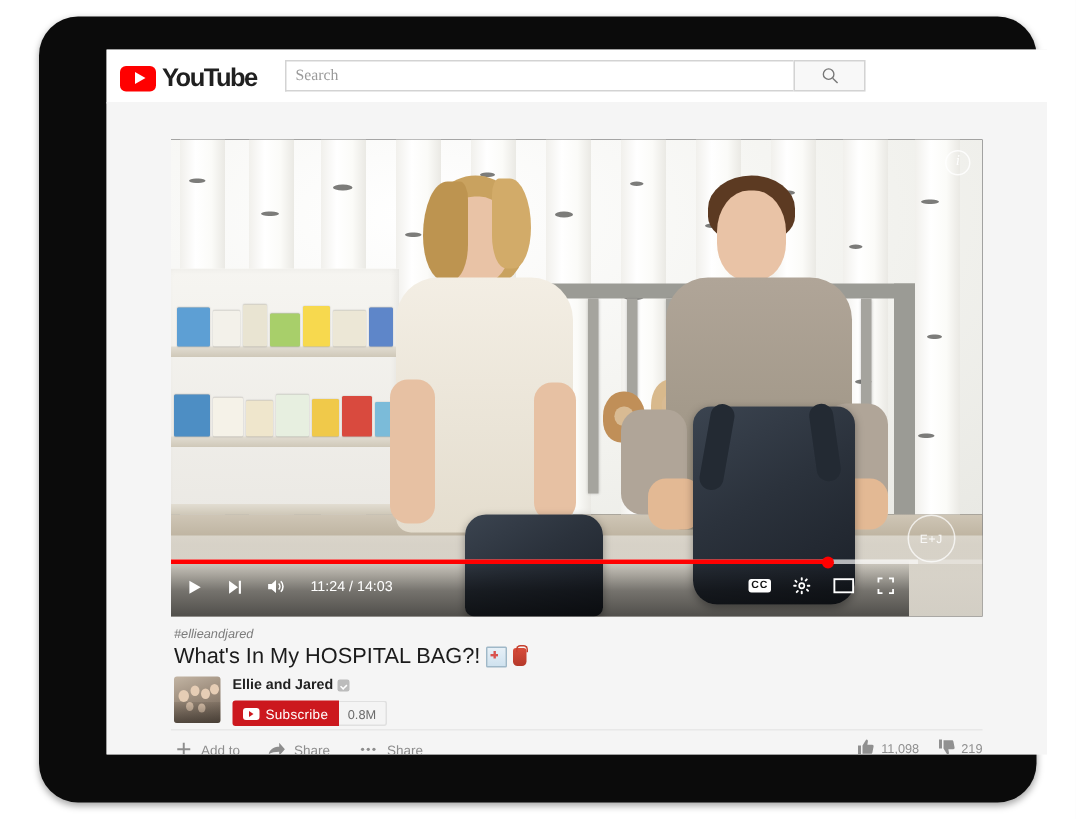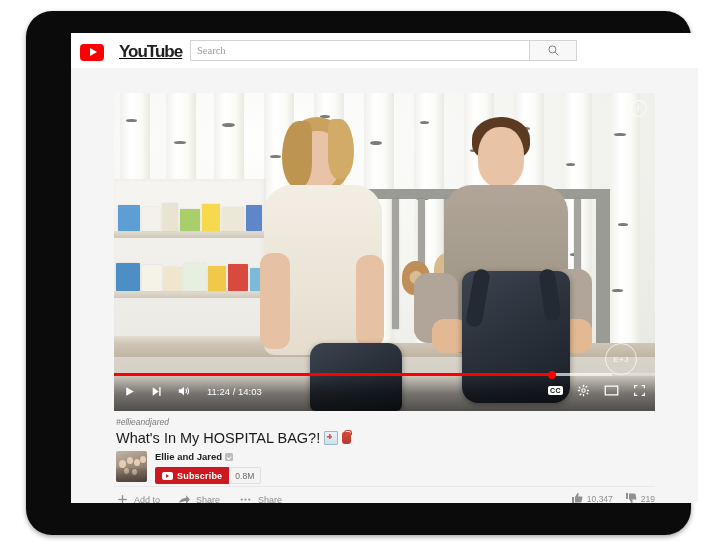--- a/index.html
+++ b/index.html
@@ -29,21 +29,21 @@
 
   
   #top-bar {
     position: absolute; left: 0; top: 0;
     width: 627px; height: 35px;
     background: #ffffff;
     border-bottom: 1px solid #e4e4e4;
   }
   #yt-logo {
     position: absolute; left: 9px; top: 9px;
-    display: flex; align-items: center; gap: 15px; text-decoration: underline;
+    display: flex; align-items: center; gap: 4px;
   }
   #yt-logo .play-box {
     width: 24px; height: 17px;
     background: #ff0000;
     border-radius: 4px;
     display: flex; align-items: center; justify-content: center;
   }
   #yt-logo .play-box .tri {
     width: 0; height: 0;
     border-left: 7px solid #ffffff;
@@ -191,21 +191,21 @@
     border: 1.3px solid rgba(255,255,255,.72);
     border-radius: 50%;
     display: flex; align-items: center; justify-content: center;
     color: rgba(255,255,255,.85);
     font-size: 8px; letter-spacing: .5px;
     cursor: pointer;
   }
 
   
   #player-controls {
-    position: absolute; left: 0; bottom: 0; width: 541px; height: 38px;
+    position: absolute; left: 0; bottom: 0; width: 492px; height: 38px;
     background: linear-gradient(180deg, rgba(0,0,0,0) 0%, rgba(0,0,0,.45) 55%, rgba(0,0,0,.62) 100%);
   }
   #progress-track {
     position: absolute; left: 0; top: 0; width: 541px; height: 3px;
     background: rgba(255,255,255,.32);
   }
   #progress-loaded {
     position: absolute; left: 0; top: 0; height: 3px;
     width: 92%; background: rgba(255,255,255,.52);
   }
@@ -308,21 +308,21 @@
   }
   #verified-badge:after {
     content:""; position:absolute; left:1.6px; top:3px;
     width:3px; height:1.6px;
     border-left:1.3px solid #fff; border-bottom:1.3px solid #fff;
     transform: rotate(-45deg);
   }
   #subscribe-row { display: flex; align-items: stretch; margin-top: 5px; }
   #subscribe-button {
     background: #cc181e; color: #ffffff;
-    font-size: 9px; font-weight: bold;
+    font-size: 9px; font-weight: normal;
     padding: 0 7px; height: 17px;
     display: flex; align-items: center; gap: 4px;
     border-radius: 2px 0 0 2px; cursor: pointer;
     letter-spacing: .2px;
   }
   #subscribe-button .sub-play {
     width: 11px; height: 8px; background: #ffffff;
     border-radius: 2px; position: relative; flex: none;
   }
   #subscribe-button .sub-play:after {
@@ -656,21 +656,21 @@
         </div>
       </div>
 
       <div id="likes-block">
         <div class="like-item">
           <span>
             <svg width="12" height="12" viewBox="0 0 24 24">
               <path d="M2 10h4v12H2zM8 10l5-8c1.6 0 2.5 1 2.2 2.6L14.5 9H21c1.2 0 2 1 1.8 2.2l-1.6 8c-.2 1.1-1 1.8-2 1.8H8z" fill="#909090"></path>
             </svg>
           </span>
-          <span>10,347</span>
+          <span>11,098</span>
         </div>
         <div class="like-item">
           <span>
             <svg width="12" height="12" viewBox="0 0 24 24">
               <path d="M2 2h4v12H2zM8 14l5 8c1.6 0 2.5-1 2.2-2.6L14.5 15H21c1.2 0 2-1 1.8-2.2l-1.6-8C21 3.7 20.2 3 19.2 3H8z" fill="#909090"></path>
             </svg>
           </span>
           <span>219</span>
         </div>
       </div>

